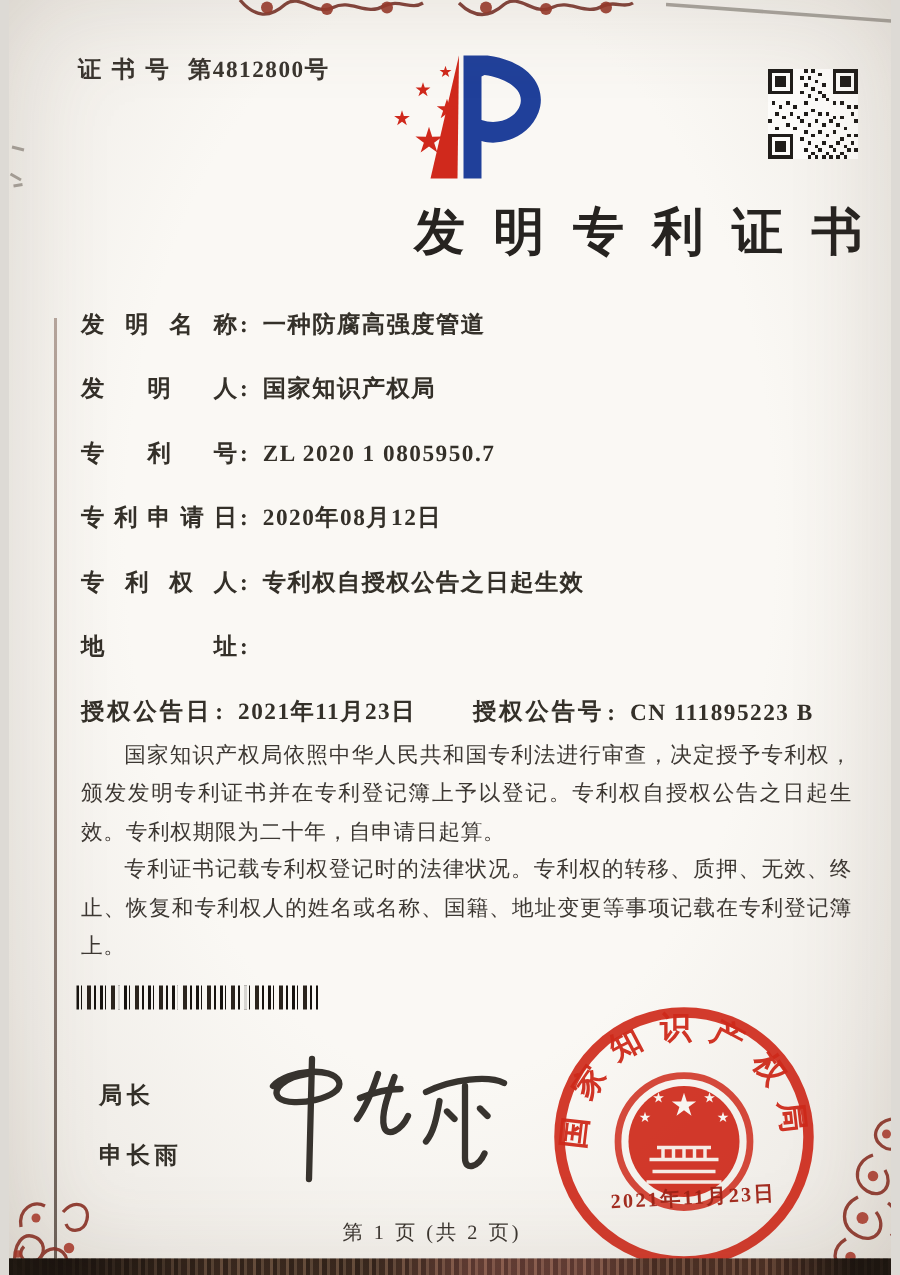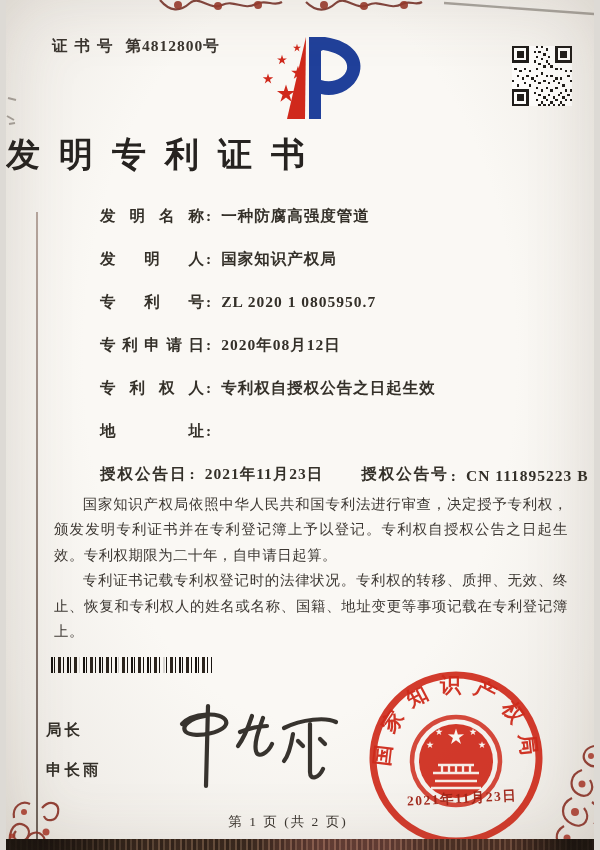--- a/index.html
+++ b/index.html
@@ -19,43 +19,43 @@
   .margin-ticks{position:absolute;left:0;top:94px;width:18px;height:34px;}
 
   .cert-no{position:absolute;left:46px;top:36px;font-size:15.5px;font-weight:600;color:#3a352f;}
   .cert-no .lbl{letter-spacing:7px;margin-right:2px;}
   .cert-no .num{letter-spacing:1px;}
 
   .logo{position:absolute;left:243px;top:33px;width:116px;height:90px;}
   .qr{position:absolute;left:506px;top:46px;width:60px;height:60px;}
 
   .title{
-    position:absolute;left:0;top:132px;width:100%;margin:0;text-align:left;
+    position:absolute;left:0;top:132px;width:100%;margin:0;text-align:right;
     font-size:34px;font-weight:700;letter-spacing:19px;box-sizing:border-box;
     color:#262320;
   }
 
   .fields{position:absolute;left:48px;top:206px;right:30px;}
-  .frow{height:20px;margin-bottom:23px;display:flex;align-items:baseline;font-size:15.5px;font-weight:600;color:#343029;margin-left:46px;}
+  .frow{height:20px;margin-bottom:23px;display:flex;align-items:baseline;font-size:15.5px;font-weight:600;color:#343029;}
   .flabel{width:104px;text-align:justify;text-align-last:justify;flex:0 0 auto;}
   .fcolon{margin:0 10px 0 2px;}
   .fvalue{letter-spacing:1px;white-space:nowrap;}
   .frow.grant .flabel{width:auto;text-align-last:auto;letter-spacing:2px;}
   .grant-right{margin-left:38px;display:flex;align-items:flex-end;}
 
   .paras{position:absolute;left:48px;top:492px;width:514px;font-size:14.4px;line-height:25.4px;color:#3d3833;}
   .paras p{margin:0;text-indent:2em;text-align:justify;letter-spacing:.5px;}
 
   .barcode{position:absolute;left:45px;top:657px;width:161px;height:16px;
     background-image:
       linear-gradient(90deg,transparent 0 28px,rgba(250,248,244,.85) 28px 31px,transparent 31px 66px,rgba(250,248,244,.8) 66px 70px,transparent 70px 112px,rgba(250,248,244,.85) 112px 115px,transparent 115px 161px),
       repeating-linear-gradient(90deg,#17130f 0 2px,transparent 2px 3px,#17130f 3px 4px,transparent 4px 7px,#2b241d 7px 10px,transparent 10px 12px,#17130f 12px 13px,transparent 13px 16px);
   }
 
-  .signer{position:absolute;left:40px;top:720px;font-size:15.5px;font-weight:600;color:#343029;}
+  .signer{position:absolute;left:60px;top:720px;font-size:15.5px;font-weight:600;color:#343029;}
   .signer-title{letter-spacing:3px;}
   .signer-name{margin-top:19px;letter-spacing:3px;}
 
   .signature{position:absolute;left:158px;top:698px;width:175px;height:92px;}
 
   .seal{position:absolute;left:356px;top:666px;width:190px;height:184px;z-index:3;}
 
   .footer{position:absolute;left:0;top:813px;width:100%;text-align:center;font-size:13.5px;
     letter-spacing:2px;color:#3a352f;transform:translateX(-12px);z-index:2;}
 

